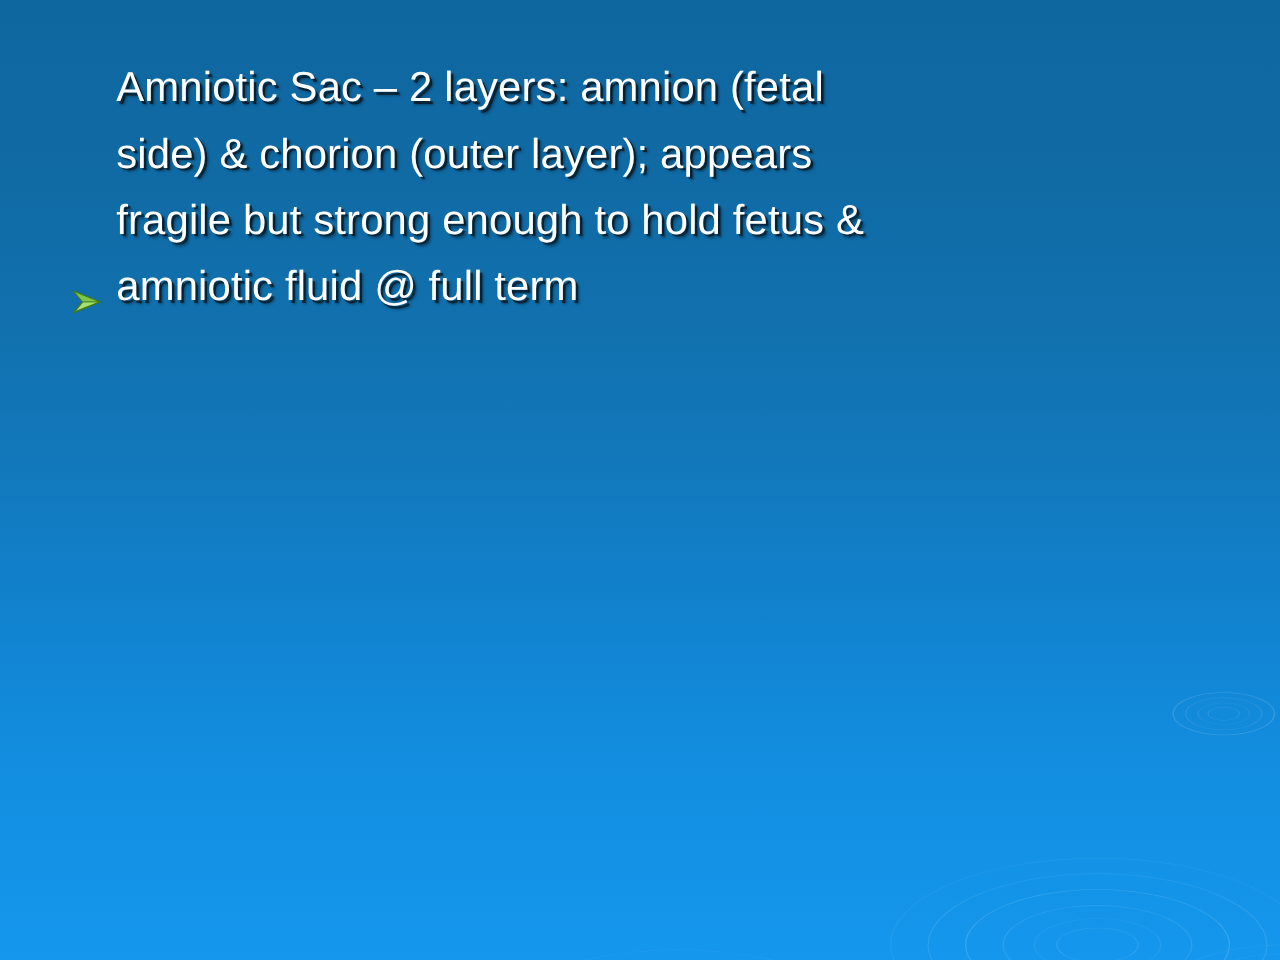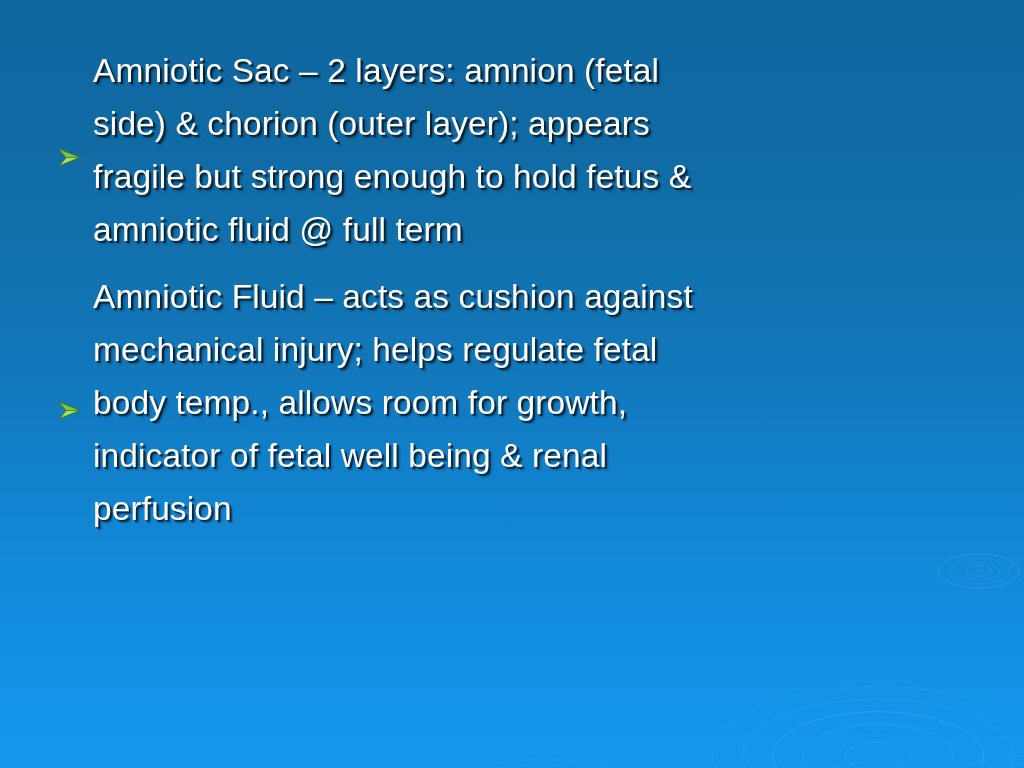--- a/index.html
+++ b/index.html
@@ -47,21 +47,21 @@
   
   .content {
     position: absolute;
     left: 55px;
     top: 44px;
     width: 900px;
     z-index: 3;
   }
   .bullet-row {
     display: flex;
-    align-items: center;
+    align-items: flex-end;
     margin-bottom: 14px;
   }
   .bullet-marker {
     flex: 0 0 auto;
     width: 38px;
     padding-top: 16px;
     display: block;
   }
   .bullet-marker svg { display: block; }
   .bullet-text {
@@ -109,28 +109,15 @@
           <polygon points="4,5 25,13.5 4,22 11,13.5" fill="#a6e06a" stroke="#3f7a22" stroke-width="1.1"></polygon>
           <polygon points="4,5 25,13.5 11,13.5" fill="#7fc64a" stroke="#3f7a22" stroke-width="0.8"></polygon>
         </svg>
       </span>
       <div class="bullet-text">Amniotic Sac – 2 layers: amnion (fetal
 side) &amp; chorion (outer layer); appears
 fragile but strong enough to hold fetus &amp;
 amniotic fluid @ full term</div>
     </div>
 
-    <div class="bullet-row">
-      <span class="bullet-marker">
-        <svg width="28" height="28" viewBox="0 0 28 28" aria-hidden="true">
-          <polygon points="4,5 25,13.5 4,22 11,13.5" fill="#a6e06a" stroke="#3f7a22" stroke-width="1.1"></polygon>
-          <polygon points="4,5 25,13.5 11,13.5" fill="#7fc64a" stroke="#3f7a22" stroke-width="0.8"></polygon>
-        </svg>
-      </span>
-      <div class="bullet-text">Amniotic Fluid – acts as cushion against
-mechanical injury; helps regulate fetal
-body temp., allows room for growth,
-indicator of fetal well being &amp; renal
-perfusion</div>
-    </div>
 
   </div>
 </div>
 
 </body></html>

